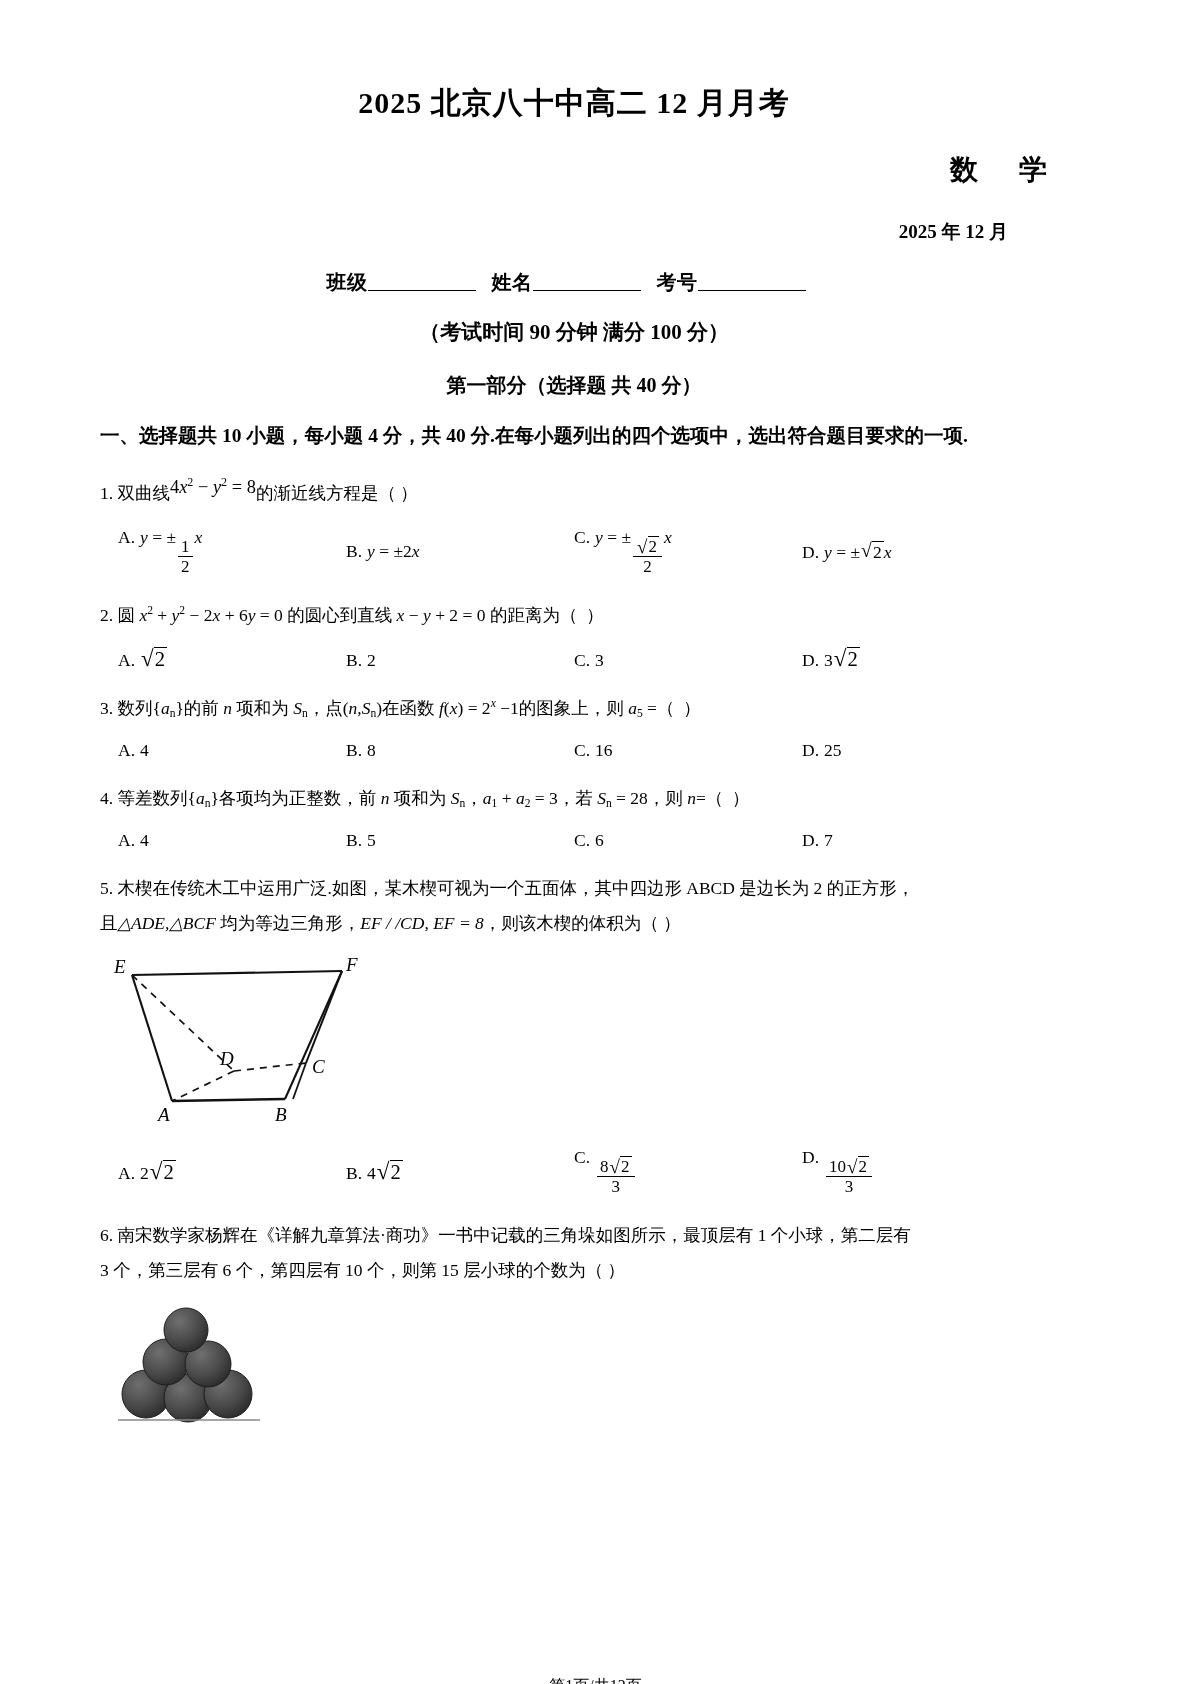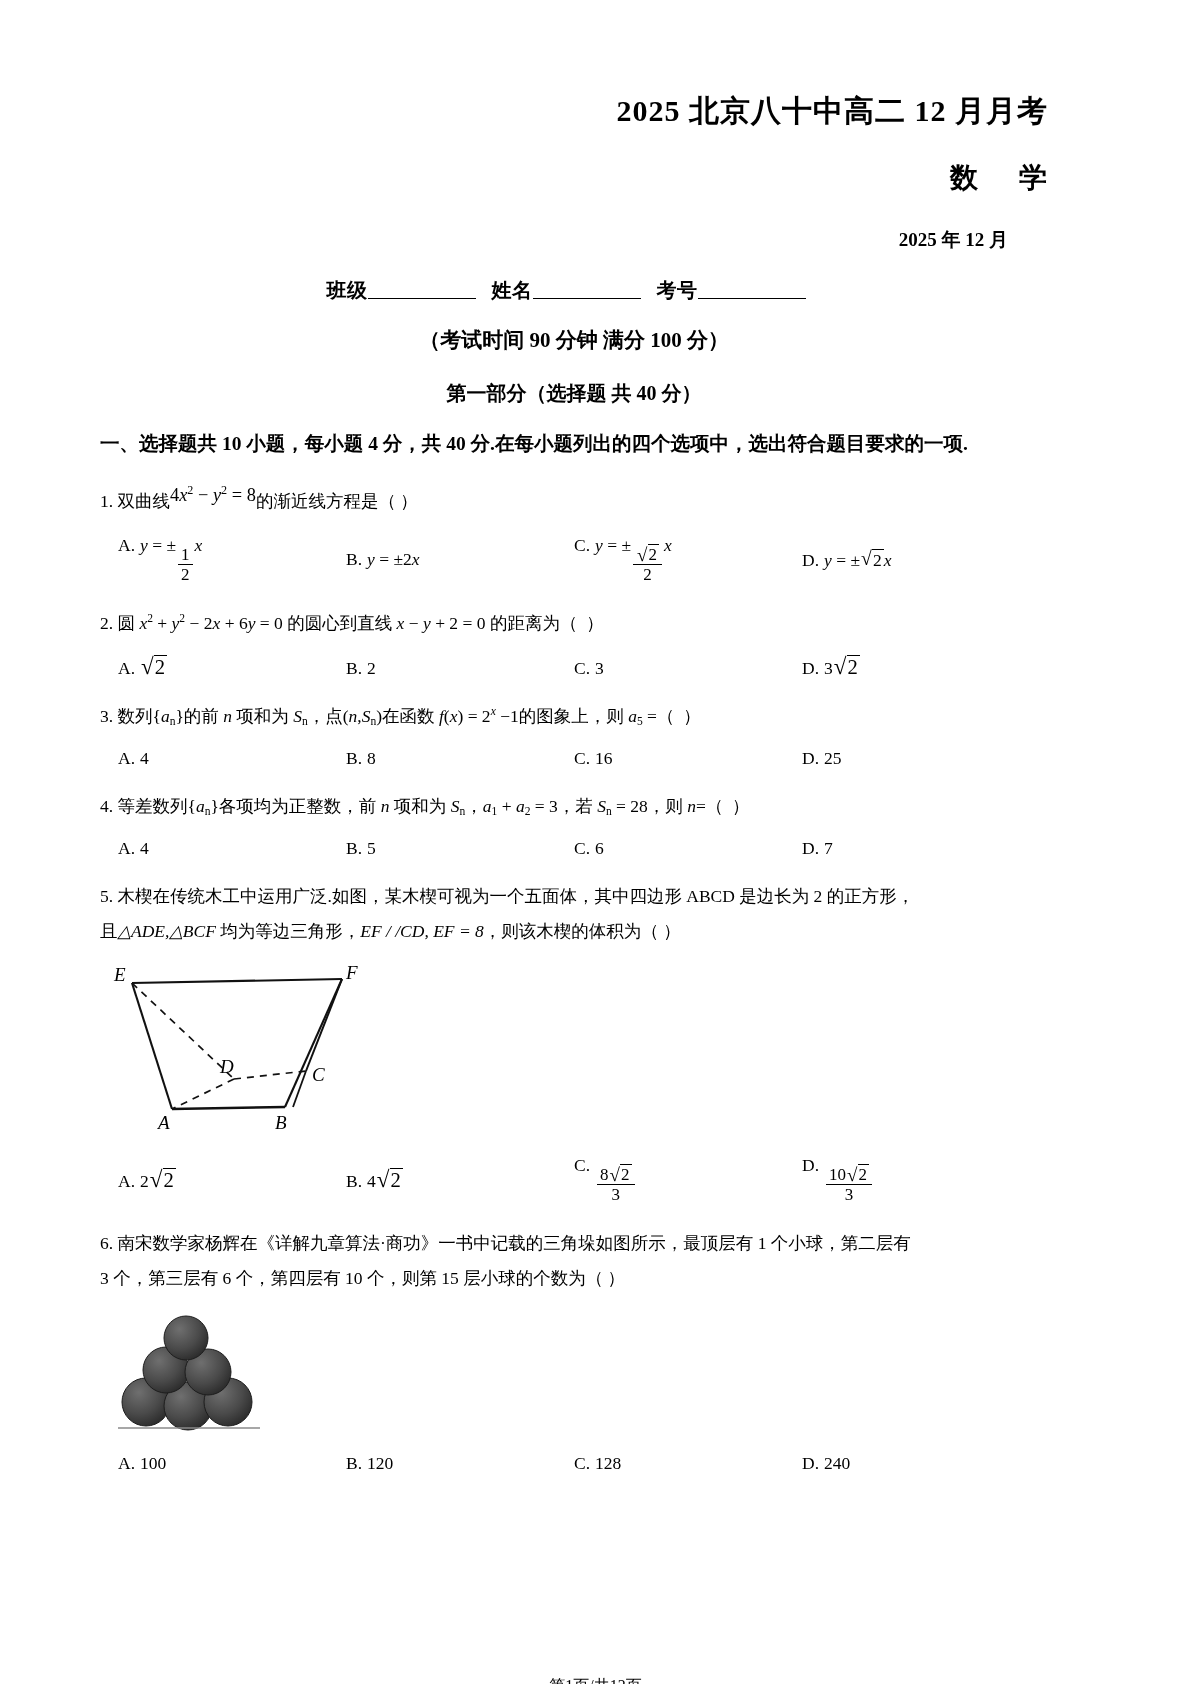--- a/index.html
+++ b/index.html
@@ -25,25 +25,25 @@
   }
   .content {
     position: absolute;
     left: 100px;
     top: 60px;
     width: 948px;
   }
 
   
   .doc-title {
-    text-align: right;
+    text-align: center;
     font-size: 30px;
     font-weight: bold;
     letter-spacing: 1px;
-    margin: 28px 0 0 0;
+    margin: 20px 0 0 0;
     line-height: 1.5;
   }
   .doc-subject {
     text-align: right;
     font-size: 28px;
     font-weight: bold;
     margin: 26px 0 0 0;
     letter-spacing: 1px;
   }
   .doc-subject .sp { display: inline-block; width: 40px; }
@@ -344,31 +344,17 @@
 
         <circle cx="56" cy="60" r="23" fill="url(#bg1)" stroke="#1d1d1d" stroke-width="1"></circle>
         <circle cx="98" cy="62" r="23" fill="url(#bg1)" stroke="#1d1d1d" stroke-width="1"></circle>
 
         <circle cx="76" cy="28" r="22" fill="url(#bg1)" stroke="#1d1d1d" stroke-width="1"></circle>
 
         <line x1="8" y1="118" x2="150" y2="118" stroke="#8a8a8a" stroke-width="1.4"></line>
       </svg>
     </div>
 
-    <div class="opts">
-      <div class="opt">
-        <span class="lab">A.</span><span>100</span>
-      </div>
-      <div class="opt">
-        <span class="lab">B.</span><span>120</span>
-      </div>
-      <div class="opt">
-        <span class="lab">C.</span><span>128</span>
-      </div>
-      <div class="opt">
-        <span class="lab">D.</span><span>240</span>
-      </div>
-    </div>
 
   </div>
 
   <div class="footer">第1页/共12页</div>
 </div>
 
 </body></html>

